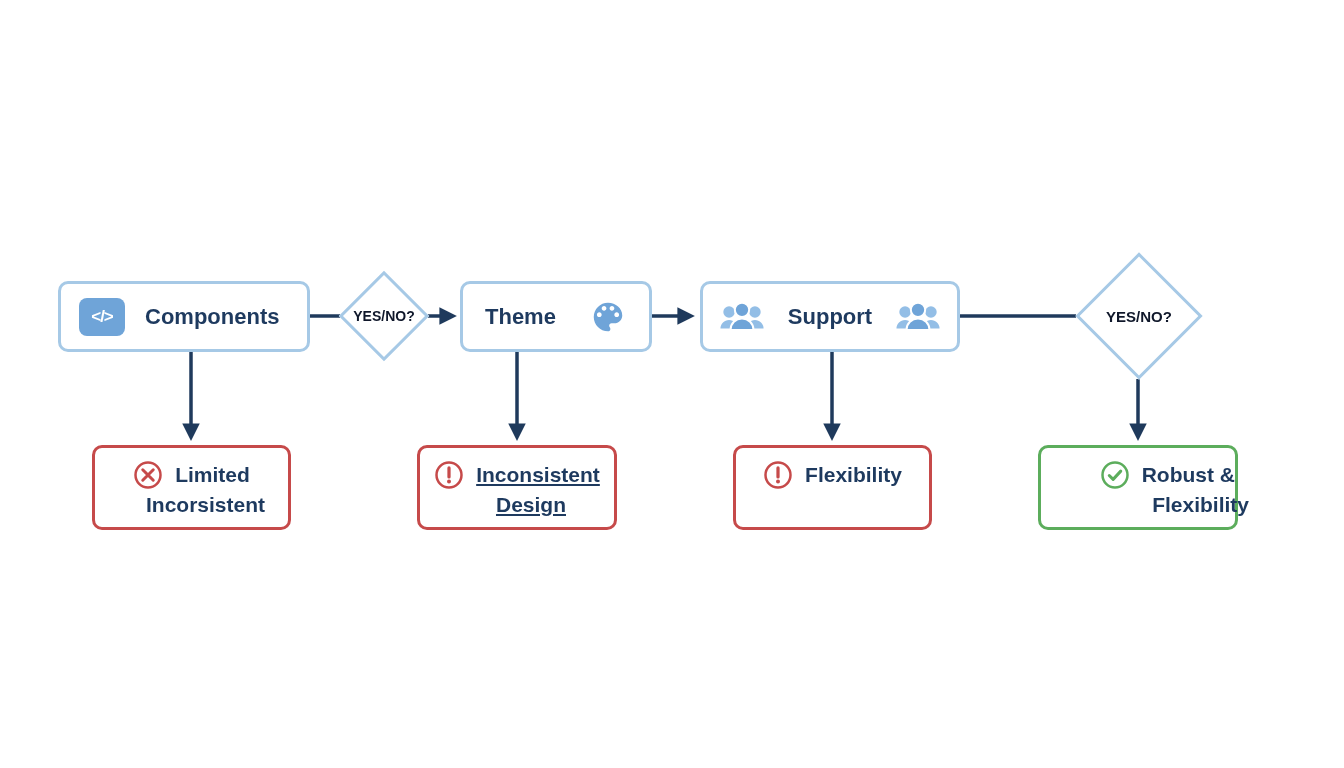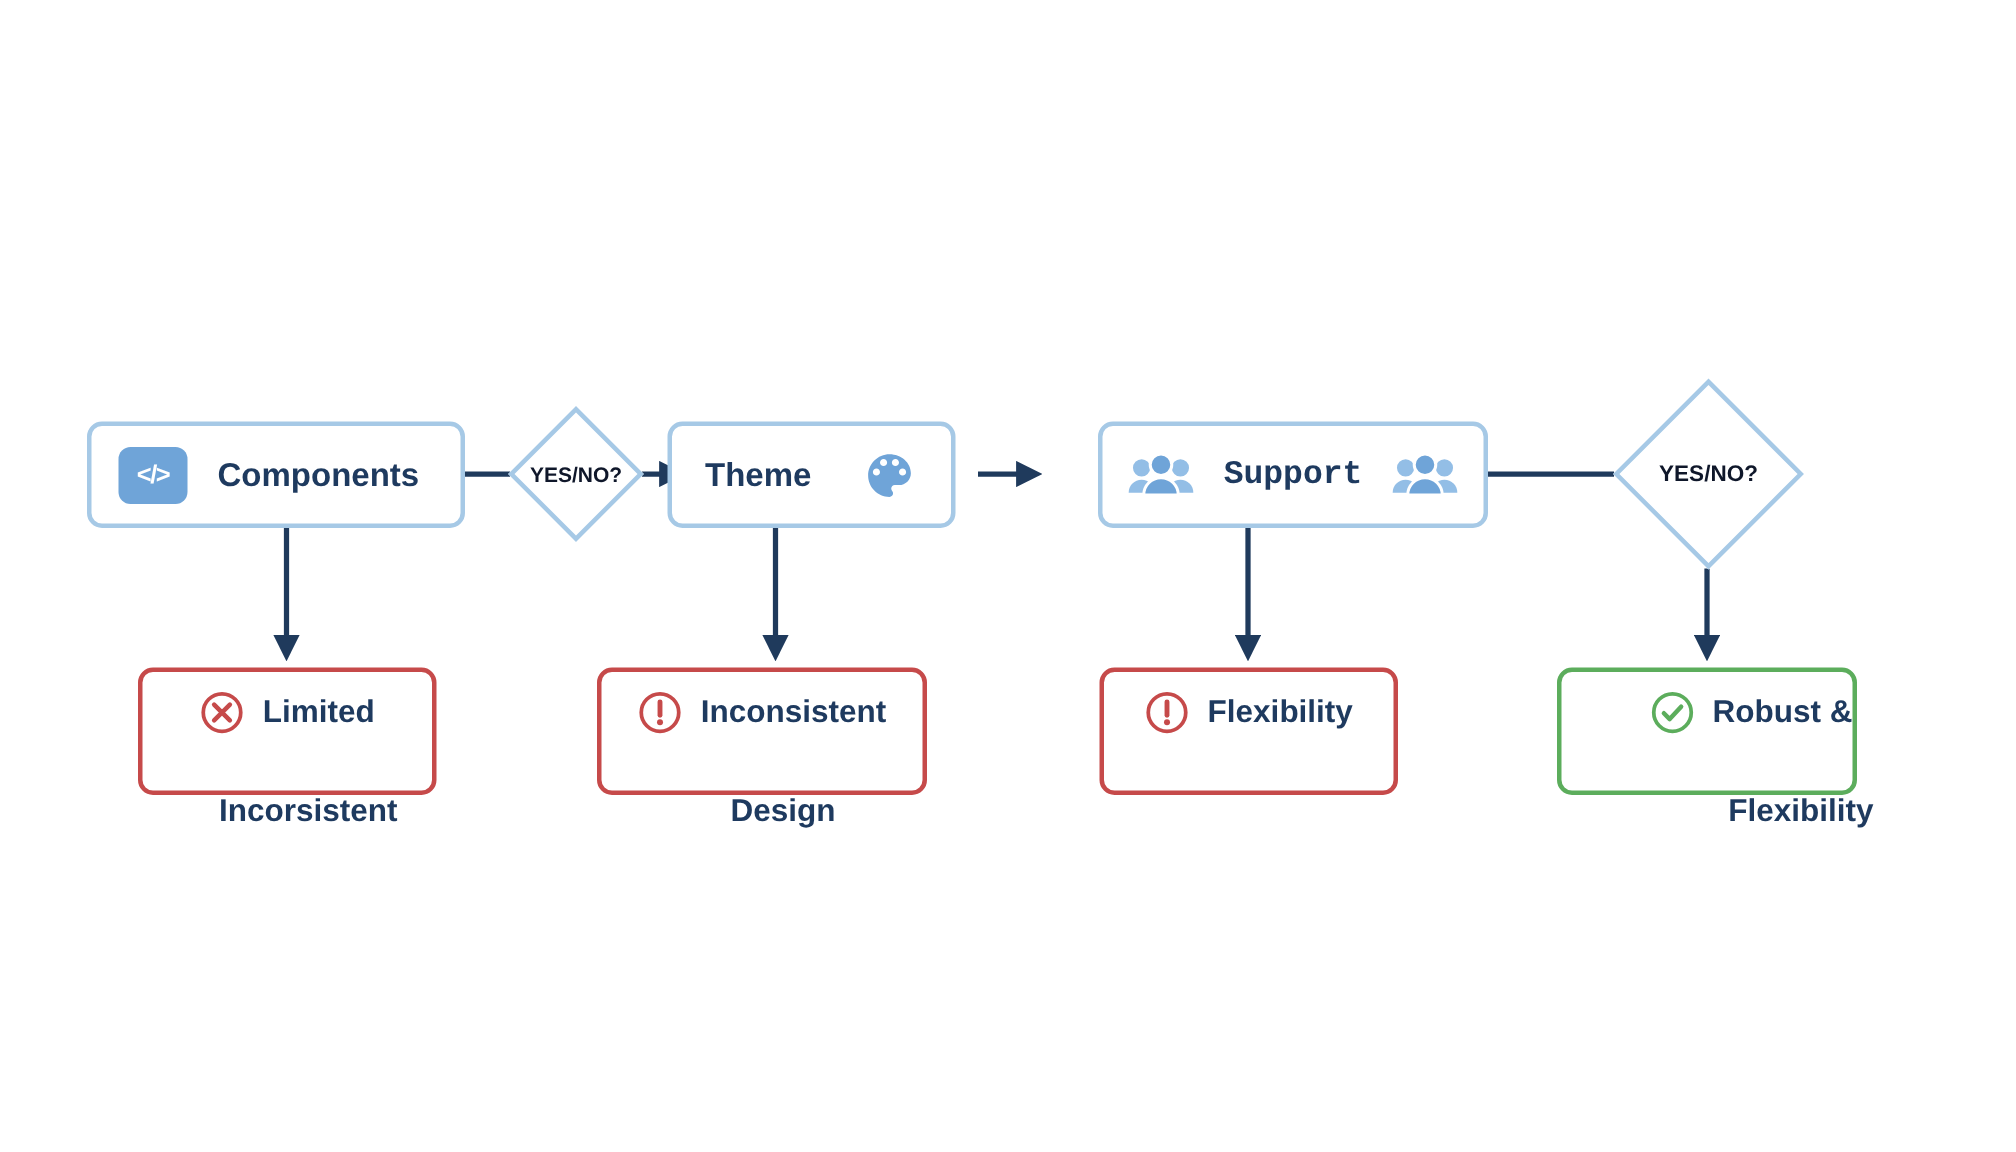--- a/index.html
+++ b/index.html
@@ -14,22 +14,22 @@
   
   .wires{position:absolute;left:0;top:0;width:1344px;height:768px;pointer-events:none;}
   
   .node{
     position:absolute;top:281px;height:71px;background:#ffffff;
     border:3px solid #a6c9e6;border-radius:10px;box-sizing:border-box;
     display:flex;align-items:center;
   }
   .node-label{font-size:22px;font-weight:700;color:#1e3a5f;white-space:nowrap;}
   .node-components{left:58px;width:252px;padding:0 18px;gap:20px;}
-  .node-theme{left:445px;width:192px;padding:16px 22px;justify-content:space-between;}
-  .node-support{left:732px;width:260px;padding:0 16px;justify-content:space-between;font-family:Liberation Mono, monospace;}
+  .node-theme{left:460px;width:192px;padding:16px 22px;justify-content:space-between;}
+  .node-support{left:700px;width:260px;padding:0 16px;justify-content:space-between;}
   .code-badge{
     width:46px;height:38px;background:#6fa4d8;border-radius:8px;flex:0 0 auto;
     color:#ffffff;font-weight:700;font-size:17px;letter-spacing:-1px;
     display:flex;align-items:center;justify-content:center;
   }
   .svg-icon{display:block;flex:0 0 auto;}
   
   .diamond{position:absolute;}
   .diamond .shape{
     position:absolute;left:50%;top:50%;background:#ffffff;
@@ -44,26 +44,25 @@
   .diamond-1 .shape{width:64px;height:64px;}
   .diamond-1 .dlabel{font-size:14px;}
   .diamond-2{left:1075px;top:252px;width:128px;height:128px;}
   .diamond-2 .shape{width:90px;height:90px;}
   .diamond-2 .dlabel{font-size:15px;}
   
   .outcome{
     position:absolute;top:445px;height:85px;background:#ffffff;border-radius:10px;
     box-sizing:border-box;display:flex;flex-direction:column;align-items:center;
     padding-top:12px;
-    gap:36px;
   }
   .outcome.negative{border:3px solid #c64a4a;}
   .outcome.positive{border:3px solid #5cad5c;align-items:flex-end;}
   .outcome-1{left:92px;width:199px;}
-  .outcome-2{left:398px;width:220px;}
+  .outcome-2{left:417px;width:200px;text-decoration:underline;}
   .outcome-3{left:733px;width:199px;}
   .outcome-4{left:1038px;width:200px;}
   .outcome-row{display:flex;align-items:center;gap:12px;}
   .outcome-line{font-size:21px;font-weight:700;color:#1e3a5f;line-height:1.4;white-space:nowrap;}
   .outcome-line2{transform:translateX(14px);}
 </style>
 </head>
 <body>
 
 <div class="canvas">

